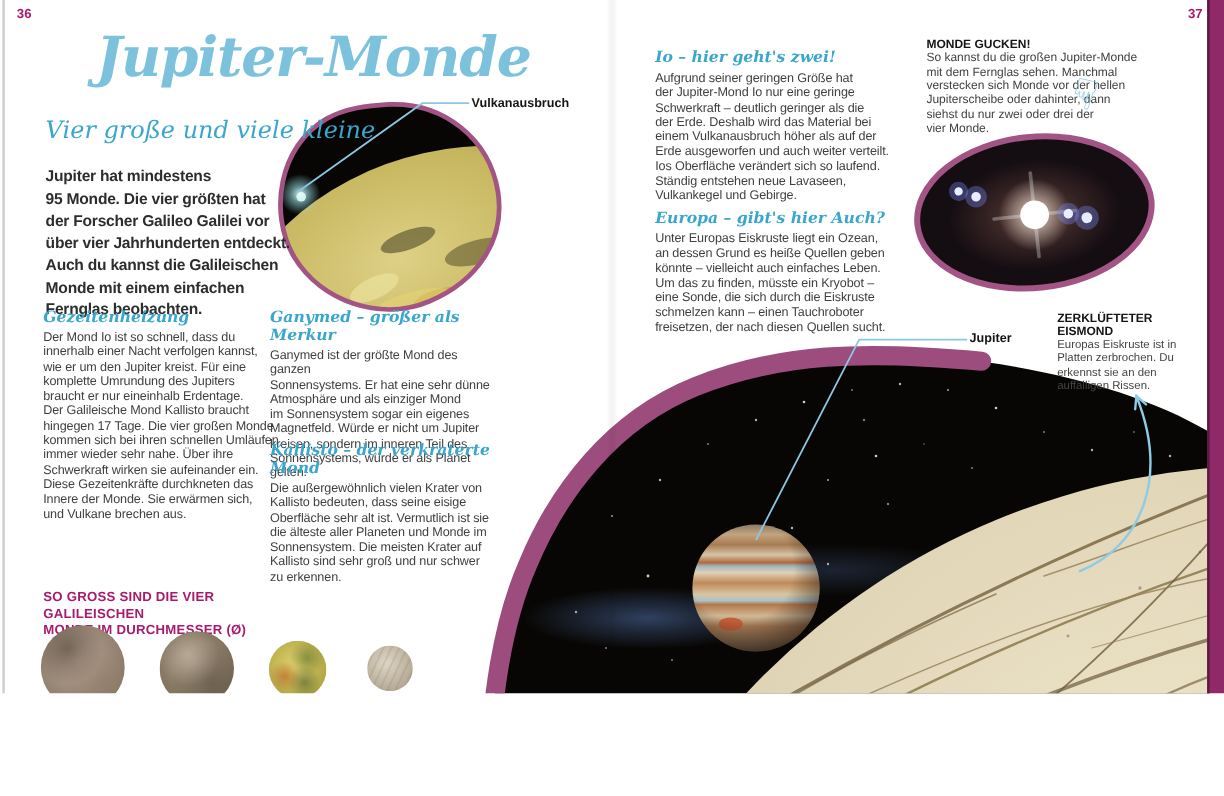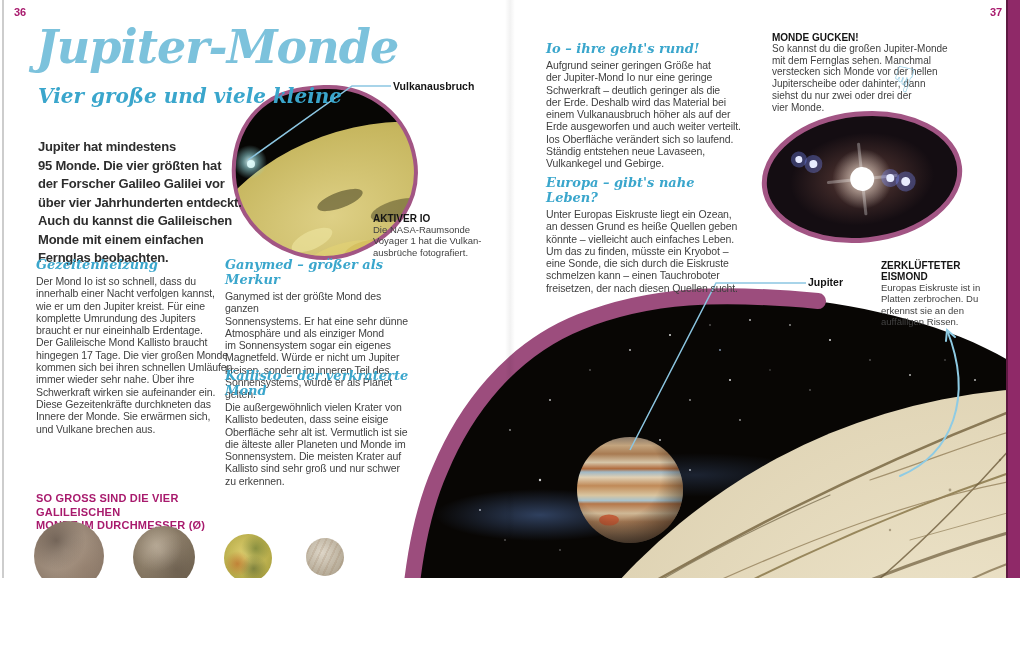--- a/index.html
+++ b/index.html
@@ -2,23 +2,23 @@
 <html><head>
 <meta charset="utf-8">
 <style>
   html,body{margin:0;padding:0;background:#fff;}
   #spread{position:relative;width:1020px;height:578px;background:#fff;overflow:hidden;
           font-family:"Liberation Sans",sans-serif;color:#3f3f3f;}
   .abs{position:absolute;}
   .pre{white-space:pre-line;}
   .pagenum{font-size:11px;font-weight:bold;color:#a81a6d;}
   .title{font-family:"DejaVu Serif",serif;font-style:italic;font-weight:bold;
-         font-size:46px;letter-spacing:-1px;color:#7cc2dc;line-height:1;}
-  .subtitle{font-family:"DejaVu Serif",serif;font-style:italic;font-weight:bold;
-            font-size:20px;color:#3aa6cc;}
+         font-size:46px;letter-spacing:-1px;color:#7cc2dc;line-height:1;margin-left:44px;}
+  .subtitle{font-family:"DejaVu Serif",serif;font-style:italic;font-weight:normal;
+            font-size:20px;color:#3aa6cc;margin-top:12px;}
   .intro{font-size:13px;font-weight:bold;color:#2d2d2d;line-height:18.5px;letter-spacing:-.2px;}
   .sec-h{font-family:"DejaVu Serif",serif;font-style:italic;font-weight:bold;
          font-size:13px;color:#3aa6cc;margin:0 0 3px 0;}
   .sec-b{font-size:10.5px;line-height:12.3px;color:#3f3f3f;letter-spacing:-.1px;}
   .lbl-b{font-size:10.5px;font-weight:bold;color:#141414;}
   .cap-t{font-size:10px;font-weight:bold;color:#141414;}
   .cap-b{font-size:9.5px;line-height:11.4px;color:#424242;}
   .tip-b{font-size:10px;line-height:11.7px;color:#3f3f3f;}
   .diagram-h{font-size:11px;font-weight:bold;color:#a81a6d;line-height:13.5px;letter-spacing:.2px;}
   .moon-lbl{font-size:10px;line-height:13px;color:#3a3a3a;text-align:center;}
@@ -296,41 +296,35 @@
     <div class="sec-b pre">Die außergewöhnlich vielen Krater von
 Kallisto bedeuten, dass seine eisige
 Oberfläche sehr alt ist. Vermutlich ist sie
 die älteste aller Planeten und Monde im
 Sonnensystem. Die meisten Krater auf
 Kallisto sind sehr groß und nur schwer
 zu erkennen.</div>
   </div>
 
   <div class="abs lbl-b" style="left:393px;top:80px;">Vulkanausbruch</div>
-  <div class="abs" style="left:373px;top:213px;width:120px;">
-    <div class="cap-t">AKTIVER IO</div>
-    <div class="cap-b pre">Die NASA-Raumsonde
-Voyager 1 hat die Vulkan-
-ausbrüche fotografiert.</div>
-  </div>
 
   <div class="abs" style="left:546px;top:41px;width:200px;">
-    <div class="sec-h">Io – ihre geht's rund!</div>
+    <div class="sec-h">Io – hier geht's zwei!</div>
     <div class="sec-b pre">Aufgrund seiner geringen Größe hat
 der Jupiter-Mond Io nur eine geringe
 Schwerkraft – deutlich geringer als die
 der Erde. Deshalb wird das Material bei
 einem Vulkanausbruch höher als auf der
 Erde ausgeworfen und auch weiter verteilt.
 Ios Oberfläche verändert sich so laufend.
 Ständig entstehen neue Lavaseen,
 Vulkankegel und Gebirge.</div>
   </div>
   <div class="abs" style="left:546px;top:175px;width:200px;">
-    <div class="sec-h">Europa – gibt's nahe Leben?</div>
+    <div class="sec-h">Europa – gibt's hier Auch?</div>
     <div class="sec-b pre">Unter Europas Eiskruste liegt ein Ozean,
 an dessen Grund es heiße Quellen geben
 könnte – vielleicht auch einfaches Leben.
 Um das zu finden, müsste ein Kryobot –
 eine Sonde, die sich durch die Eiskruste
 schmelzen kann – einen Tauchroboter
 freisetzen, der nach diesen Quellen sucht.</div>
   </div>
 
   <div class="abs" style="left:772px;top:32px;width:195px;">

